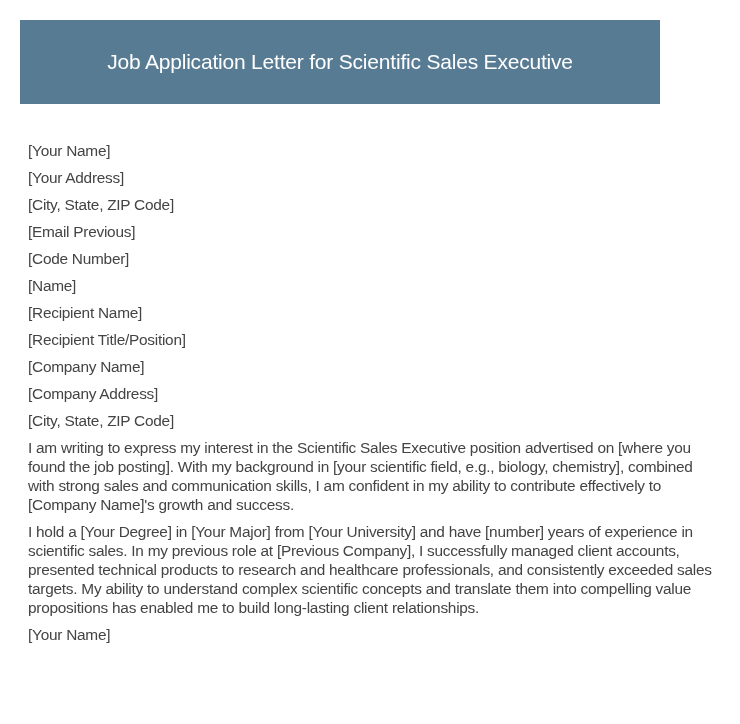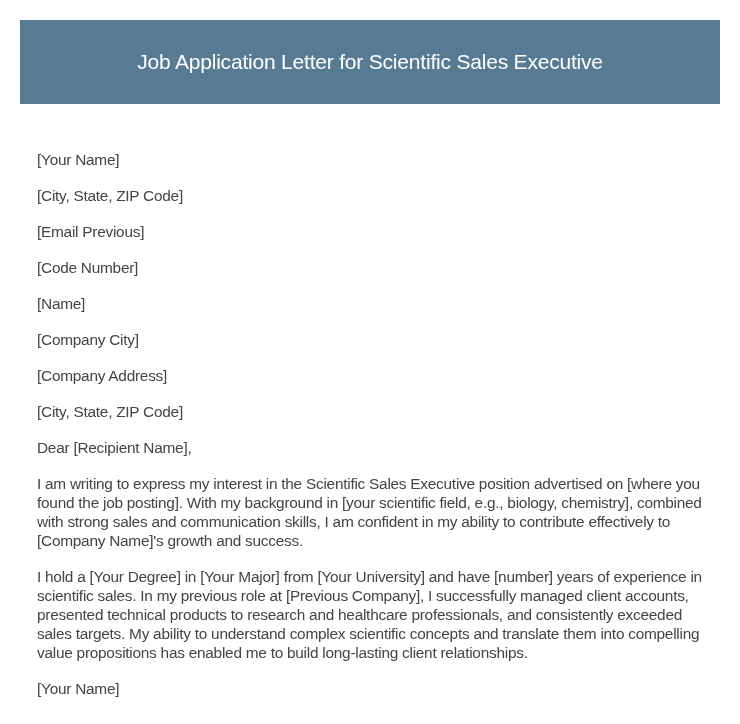--- a/index.html
+++ b/index.html
@@ -10,21 +10,21 @@
     body {
       width: 740px;
       height: 724px;
       overflow: hidden;
       font-family: "Liberation Sans", "DejaVu Sans", sans-serif;
     }
     .header {
       position: absolute;
       left: 20px;
       top: 20px;
-      width: 700px;
+      width: 640px;
       height: 84px;
       background: #587b94;
       display: flex;
       align-items: center;
       justify-content: center;
     }
     .header h1 {
       margin: 0;
       color: #ffffff;
       font-weight: normal;
@@ -35,36 +35,38 @@
       position: absolute;
       left: 20px;
       top: 133px;
       width: 705px;
       color: #444444;
       font-size: 15.4px;
       line-height: 19px;
       letter-spacing: -0.25px;
     }
     .letter p {
-      margin: 17px;
+      margin: 8px;
     }
   </style>
 </head>
 <body>
 
 <div class="header">
   <h1>Job Application Letter for Scientific Sales Executive</h1>
 </div>
 
 <div class="letter">
   <p>[Your Name]</p>
+  <p>[Your Address]</p>
   <p>[City, State, ZIP Code]</p>
   <p>[Email Previous]</p>
   <p>[Code Number]</p>
   <p>[Name]</p>
-  <p>[Company City]</p>
+  <p>[Recipient Name]</p>
+  <p>[Recipient Title/Position]</p>
+  <p>[Company Name]</p>
   <p>[Company Address]</p>
   <p>[City, State, ZIP Code]</p>
-  <p>Dear [Recipient Name],</p>
   <p>I am writing to express my interest in the Scientific Sales Executive position advertised on [where you found the job posting]. With my background in [your scientific field, e.g., biology, chemistry], combined with strong sales and communication skills, I am confident in my ability to contribute effectively to [Company Name]'s growth and success.</p>
   <p>I hold a [Your Degree] in [Your Major] from [Your University] and have [number] years of experience in scientific sales. In my previous role at [Previous Company], I successfully managed client accounts, presented technical products to research and healthcare professionals, and consistently exceeded sales targets. My ability to understand complex scientific concepts and translate them into compelling value propositions has enabled me to build long-lasting client relationships.</p>
   <p>[Your Name]</p>
 </div>
 
 </body></html>

